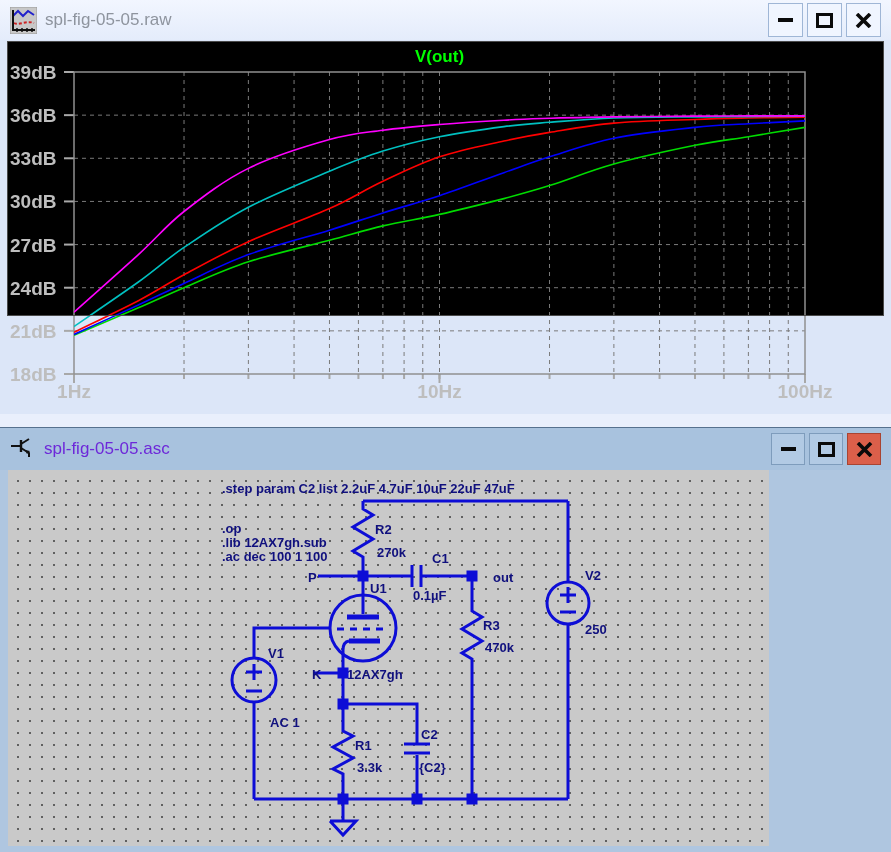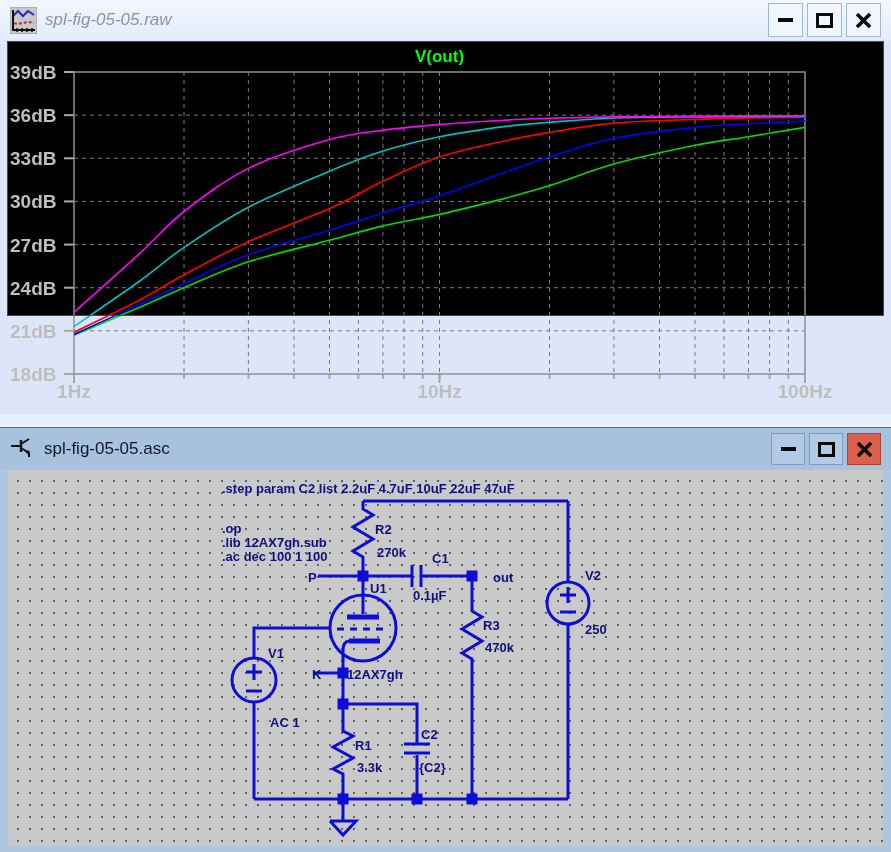--- a/index.html
+++ b/index.html
@@ -9,52 +9,52 @@
     font-family:"Liberation Sans", sans-serif;
   }
   .window{position:absolute;left:0;width:891px;}
   
   #win1{top:0;height:414px;background:#DCE6F8;}
   #win1 .titlebar{
     position:absolute;top:0;left:0;right:0;height:40px;
     background:linear-gradient(#F2F6FF,#E4ECFB);
     display:flex;align-items:center;
   }
-  #win1 .title{color:#8E949E;font-size:17px;margin-left:8px;font-style:italic;}
+  #win1 .title{color:#8E949E;font-size:17px;margin-left:8px;}
   #win1 .btn{
     width:33px;height:32px;background:#F0F5FF;border:1px solid #9FB6D6;
     display:flex;align-items:center;justify-content:center;margin-left:4px;
   }
   .plot-area{
     position:absolute;left:8px;top:42px;width:875px;height:273px;
     background:#000;outline:1px solid #4A4A4A;cursor:crosshair;
   }
   .plot-ylabel{font:bold 19px "Liberation Sans",sans-serif;fill:#BEBEBE;}
   .plot-xlabel{font:bold 19px "Liberation Sans",sans-serif;fill:#BEBEBE;}
   .plot-title{font:bold 17px "Liberation Sans",sans-serif;}
   
   #mdi-gap{position:absolute;left:0;top:414px;width:891px;height:13px;background:#E9EFFC;}
   
   #win2{top:427px;height:425px;background:#AFC6E0;border-top:1px solid #56718E;box-sizing:border-box;}
   #win2 .titlebar{
     position:absolute;top:0;left:0;right:0;height:42px;
     background:#A8C2DE;display:flex;align-items:center;
   }
-  #win2 .title{color:#0f172a;font-size:17px;margin-left:8px;}
+  #win2 .title{color:#6d28d9;font-size:17px;margin-left:8px;}
   #win2 .btn{
     width:32px;height:30px;background:#B2CAE4;border:1px solid #7E9CBC;
     display:flex;align-items:center;justify-content:center;margin-left:4px;
   }
   #win2 .btn.close{background:#DB5F4A;border-color:#A84432;}
   .btn-spacer{flex:1;}
   .btn-row{display:flex;margin-right:10px;}
   .min-glyph{width:15px;height:4px;background:#0A0A0A;}
   .max-glyph{width:11px;height:9px;border:3px solid #0A0A0A;}
   .sch-canvas{
-    position:absolute;left:8px;top:42px;width:875px;height:376px;
+    position:absolute;left:8px;top:42px;width:761px;height:376px;
     background-color:#C9C9C9;
     background-image:radial-gradient(#606060 1px, rgba(0,0,0,0) 1.4px);
     background-size:12px 12px;background-position:4px 5px;
     cursor:crosshair;
   }
   .sch-text{font:bold 13px "Liberation Sans",sans-serif;fill:#10107E;}
   .wire{stroke:#0D0DD6;stroke-width:3;fill:none;}
   .wire-thick{stroke:#0D0DD6;stroke-width:5;fill:none;}
   .dot{fill:#0D0DD6;stroke:none;}
   .titlebar{cursor:default;user-select:none;}

